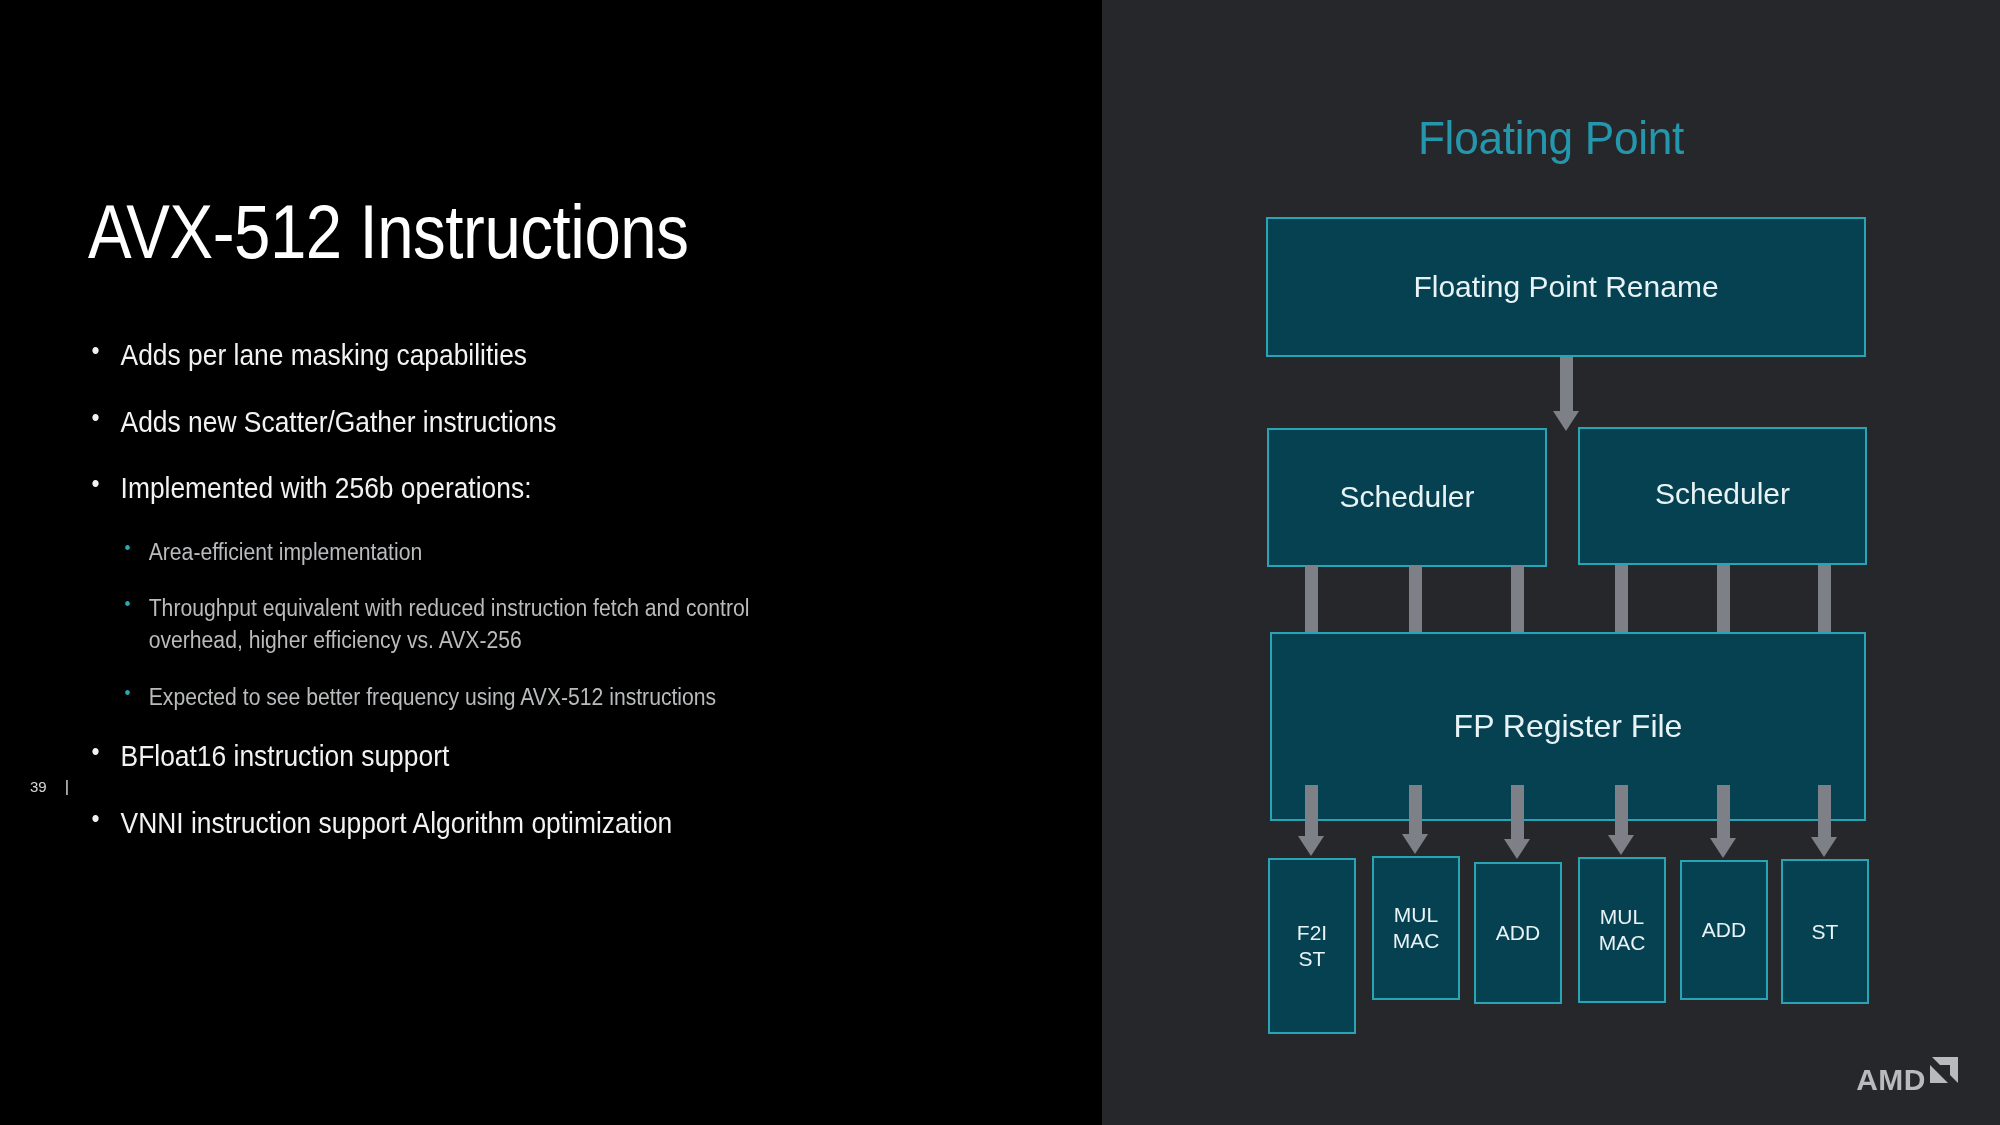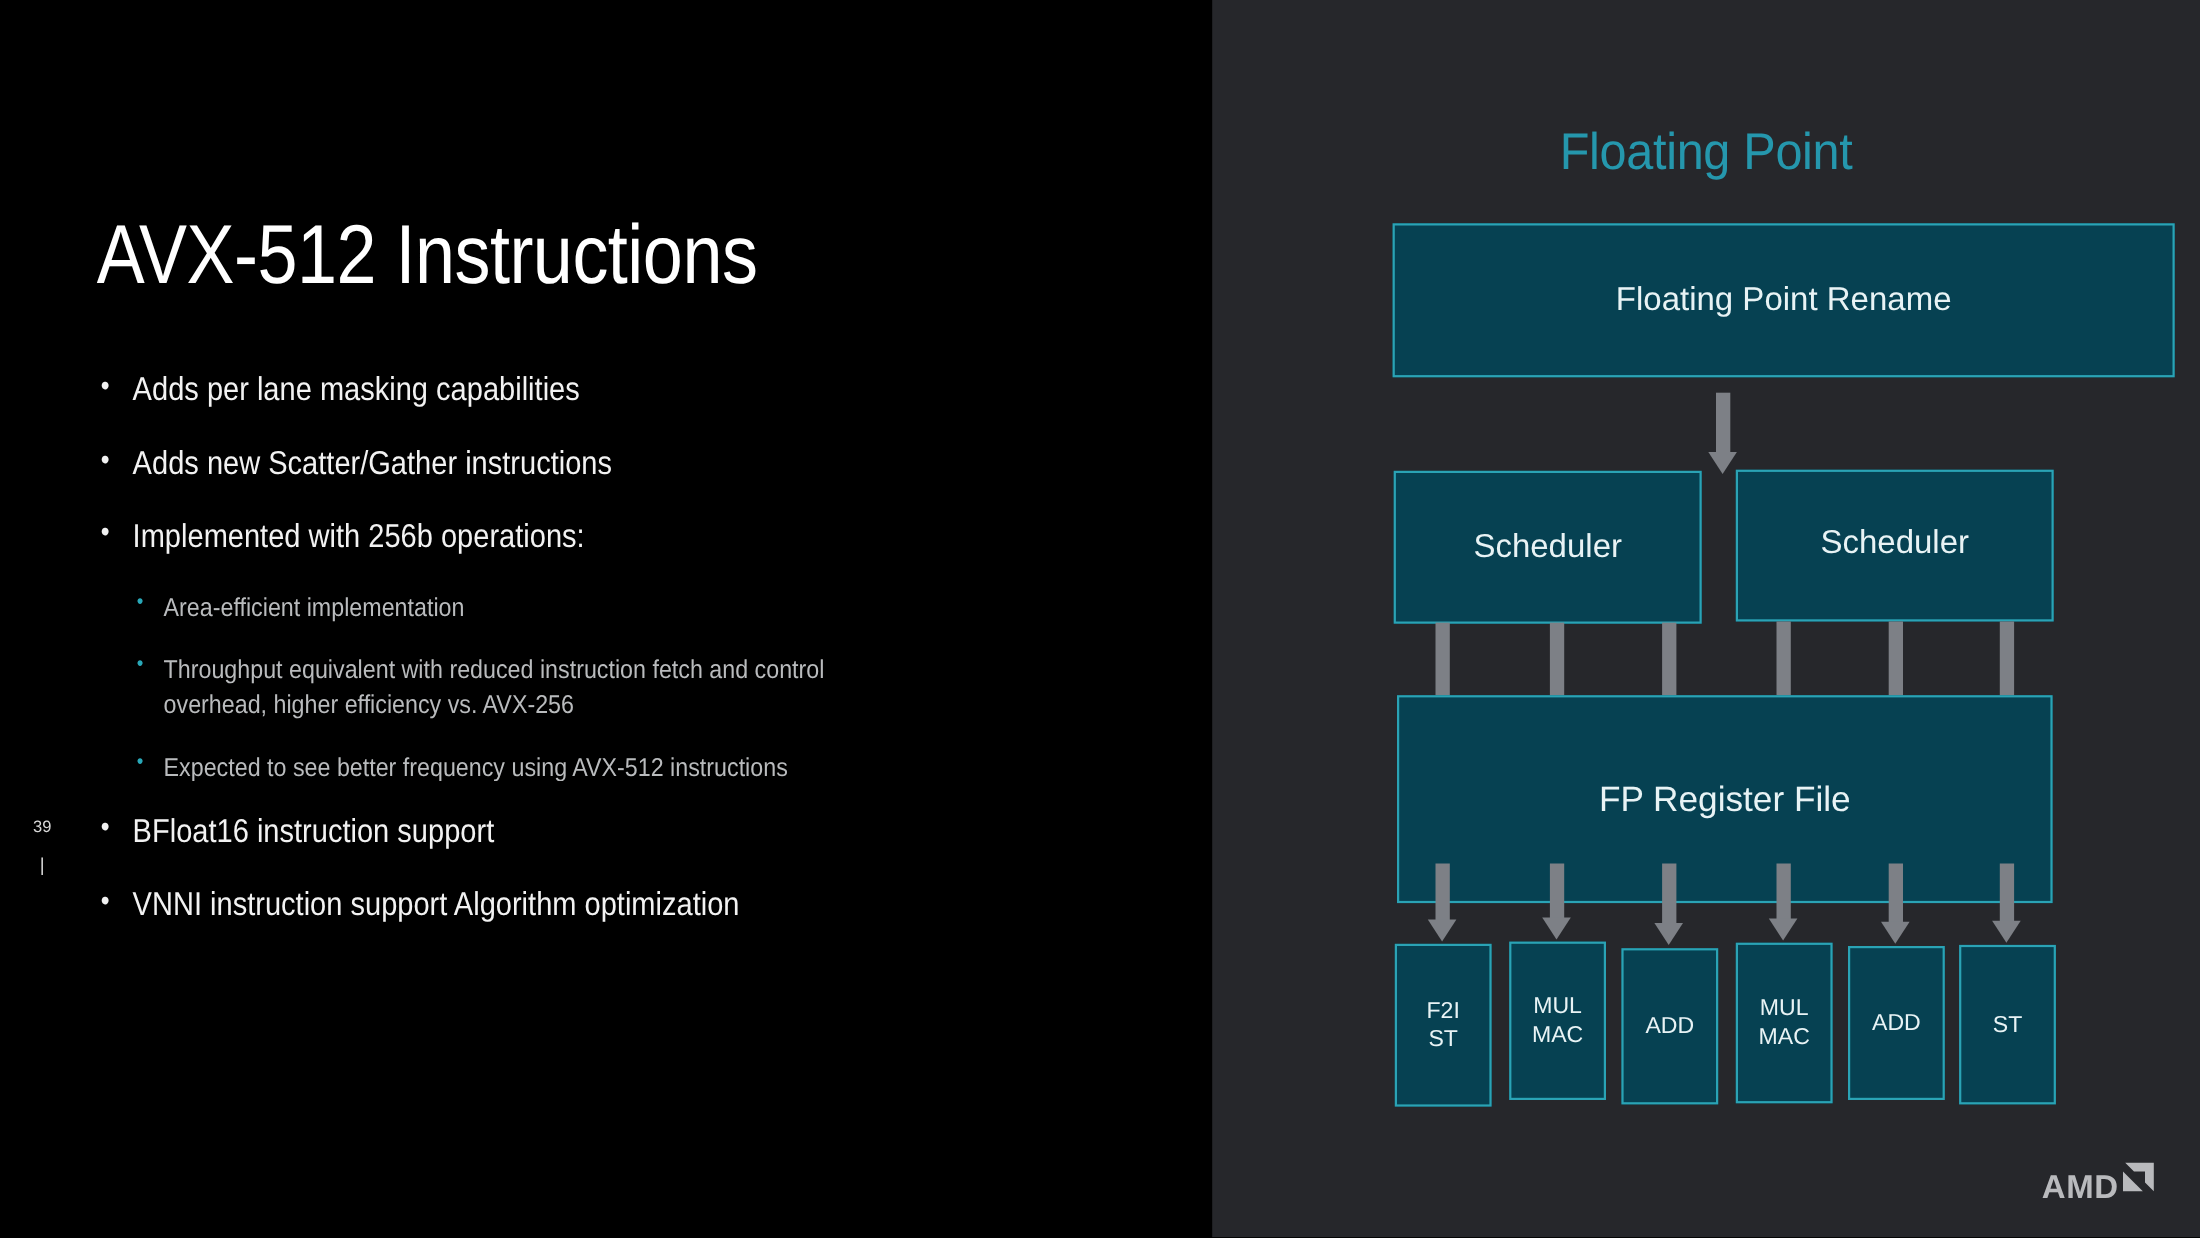--- a/index.html
+++ b/index.html
@@ -96,21 +96,20 @@
   }
 
   
   .footer {
     position: absolute;
     left: 30px;
     bottom: 24px;
     display: flex;
     align-items: center;
     gap: 18px;
-    flex-direction: column;
   }
   .page-num {
     font-size: 15px;
     color: #d8d8d8;
     font-weight: 400;
   }
   .footer-sep {
     font-size: 17px;
     color: #d8d8d8;
     line-height: 1;
@@ -155,28 +154,28 @@
     box-sizing: border-box;
     display: flex;
     align-items: center;
     justify-content: center;
     color: #e8f3f5;
     font-weight: 300;
     text-align: center;
     line-height: 1.22;
   }
 
-  .box-rename  { left: 1266px; top: 203px;  width: 711px; height: 140px; font-size: 30px; }
+  .box-rename  { left: 1266px; top: 217px;  width: 600px; height: 140px; font-size: 30px; }
   .box-sched-l { left: 1267px; top: 428px;  width: 280px; height: 139px; font-size: 30px; }
   .box-sched-r { left: 1578px; top: 427px;  width: 289px; height: 138px; font-size: 30px; }
   .box-sched-r > span { position: relative; top: -2px; }
   .box-regfile { left: 1270px; top: 632px;  width: 596px; height: 189px; font-size: 32px; }
 
   .box-eu { width: 88px; font-size: 21px; }
-  .eu-1 { left: 1268px; top: 858px;  height: 148px; }
+  .eu-1 { left: 1268px; top: 858px;  height: 176px; }
   .eu-2 { left: 1372px; top: 856px;  height: 144px; }
   .eu-3 { left: 1474px; top: 862px;  height: 142px; }
   .eu-4 { left: 1578px; top: 857px;  height: 146px; }
   .eu-5 { left: 1680px; top: 860px;  height: 140px; }
   .eu-6 { left: 1781px; top: 859px;  height: 145px; }
 
   .conn {
     position: absolute;
     background: #7d8086;
     width: 13px;

